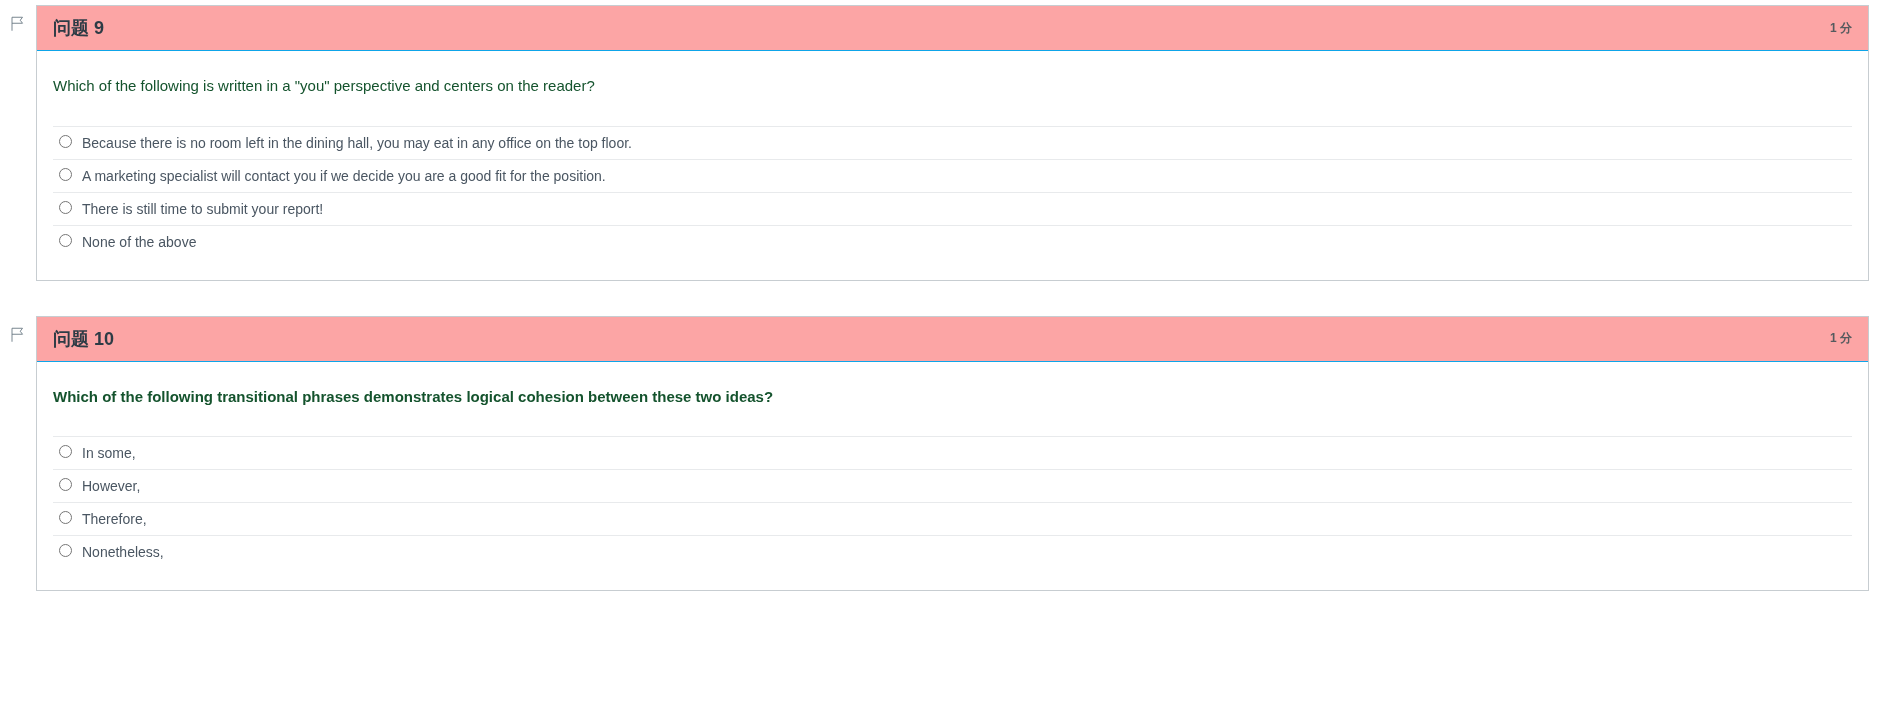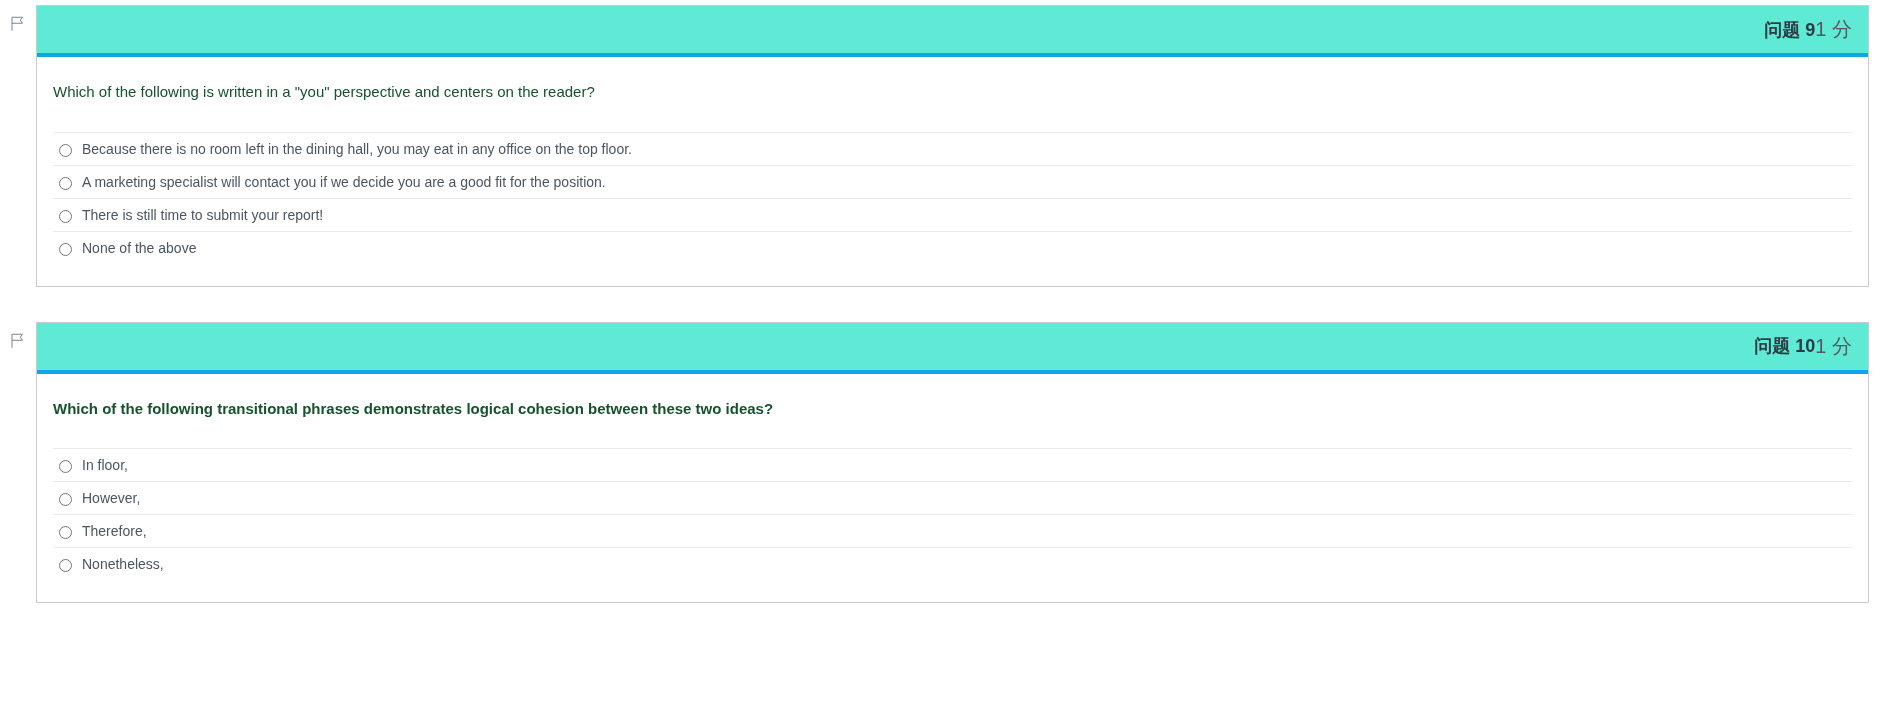--- a/index.html
+++ b/index.html
@@ -38,34 +38,35 @@
       stroke-width: 1.2;
     }
     .question-card {
       flex: 1;
       border: 1px solid #c7cdd1;
       background: #ffffff;
       margin-right: 18px;
     }
     .question-header {
       display: flex;
-      justify-content: flex-end;
+      justify-content: space-between;
       align-items: center;
-      background: #5eead4;
-      border-bottom: 4px solid #0ea5e9;
+      background: #fca5a5;
+      border-bottom: 1px solid #0ea5e9;
       padding: 10px 16px;
     }
     .question-title {
       font-size: 18px;
       font-weight: 700;
       color: #2d3b45;
     }
     .question-points {
-      font-size: 20px;
+      font-size: 12px;
       color: #555a5e;
+      font-weight: bold;
     }
     .question-body {
       padding: 24px 16px 22px 16px;
     }
     .question-text {
       font-size: 15px;
       color: #14532d;
       line-height: 1.5;
       font-weight: 400;
       margin-bottom: 8px;
@@ -78,21 +79,21 @@
       font-style: italic;
       color: #2d3b45;
       line-height: 1.5;
     }
     .answers {
       margin: 28px 0 0 0;
       border-top: 1px solid #e8eaec;
     }
     .answer-row {
       display: flex;
-      align-items: flex-end;
+      align-items: flex-start;
       padding: 8px 10px 8px 6px;
       border-bottom: 1px solid #e8eaec;
       cursor: pointer;
     }
     .answer-row:last-child {
       border-bottom: none;
     }
     .answer-radio {
       width: 13px;
       height: 13px;
@@ -157,21 +158,21 @@
   <div class="question-card">
     <div class="question-header">
       <span class="question-title">问题 10</span>
       <span class="question-points">1 分</span>
     </div>
     <div class="question-body">
       <div class="question-text bold">Which of the following transitional phrases demonstrates logical cohesion between these two ideas?</div>
       <div class="answers">
         <label class="answer-row">
           <input type="radio" name="q10" class="answer-radio" style="">
-          <span class="answer-label">In floor,</span>
+          <span class="answer-label">In some,</span>
         </label>
         <label class="answer-row">
           <input type="radio" name="q10" class="answer-radio" style="">
           <span class="answer-label">However,</span>
         </label>
         <label class="answer-row">
           <input type="radio" name="q10" class="answer-radio" style="">
           <span class="answer-label">Therefore,</span>
         </label>
         <label class="answer-row">

